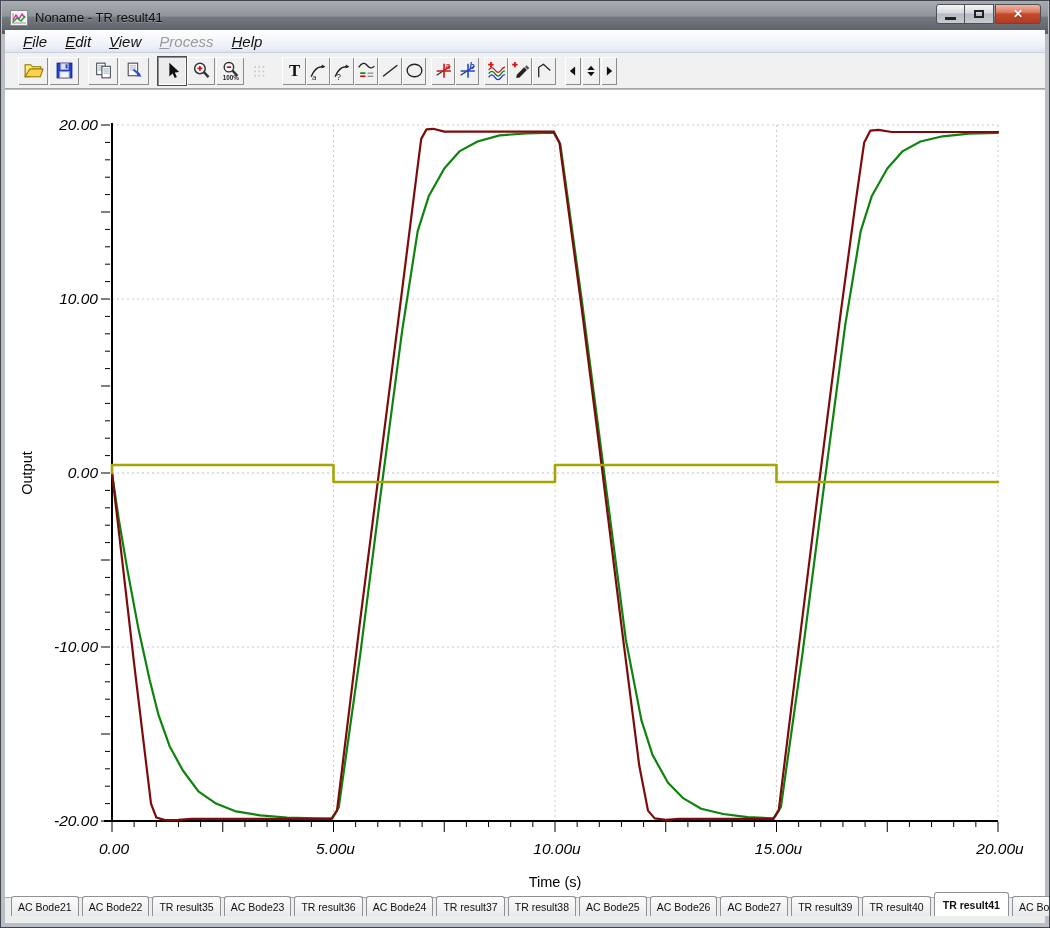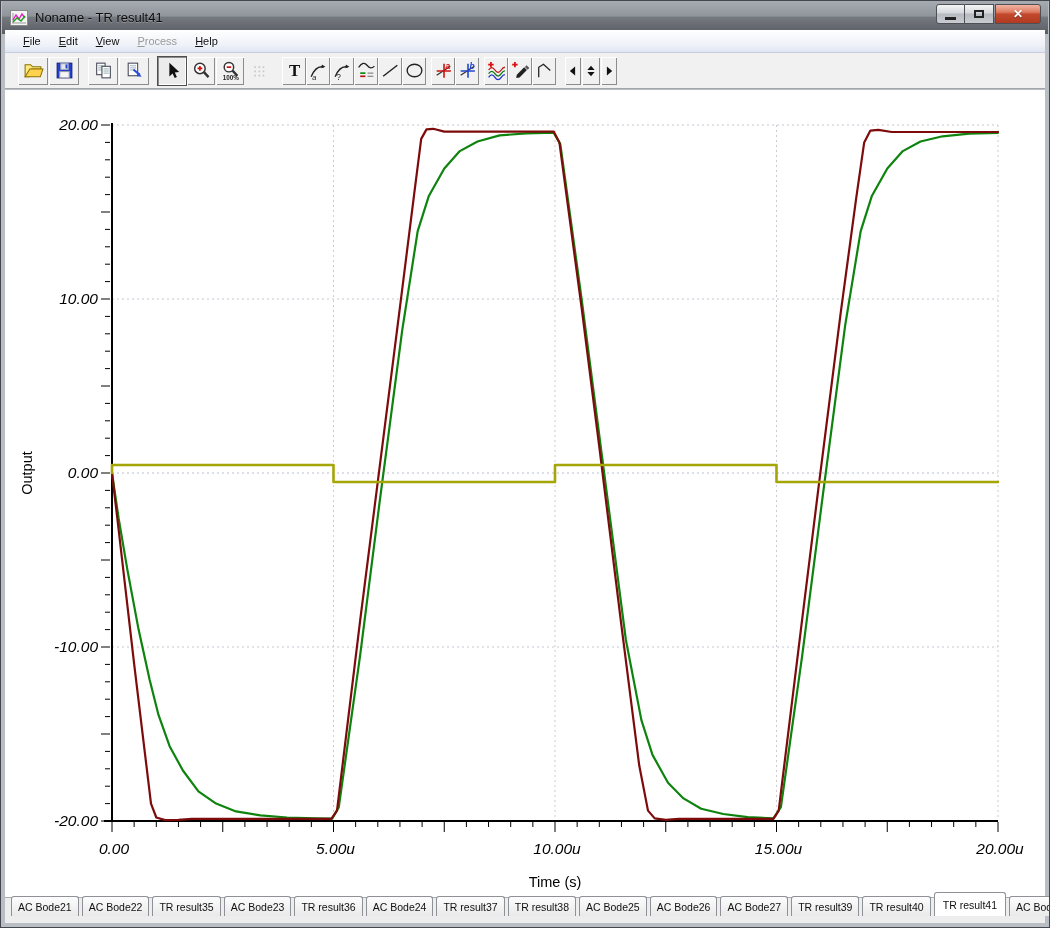--- a/index.html
+++ b/index.html
@@ -20,21 +20,21 @@
   .cap-btn.close{width:46px;margin-left:1px;border-radius:0 3px 3px 0;color:#fff;font-weight:bold;
     background:linear-gradient(180deg,#f2b5a4,#dd7a5f 40%,#c44a2e 50%,#b03a20);}
   .glyph-min{display:block;width:11px;height:3px;background:#222;margin-top:8px;}
   .glyph-max{display:block;width:10px;height:8px;border:2px solid #222;}
   .glyph-x{font-size:12px;line-height:1;text-shadow:0 1px 1px rgba(0,0,0,.4);}
 
   
   .menubar{position:absolute;left:4px;right:4px;top:29px;height:23px;
     background:linear-gradient(180deg,#ffffff,#eef1f8 70%,#dfe5f2);
     border-bottom:1px solid #c9cedb;display:flex;align-items:center;padding-left:9px;}
-  .menu-item{font-size:11px;color:#111;padding:2px 9px;}
+  .menu-item{font-size:15px;color:#111;padding:2px 9px;font-style:italic;}
   .menu-item.disabled{color:#9a9a9a;}
   .menu-item u{text-decoration:underline;}
 
   
   .toolbar{position:absolute;left:4px;right:4px;top:52px;height:36px;background:#f1f1f1;
     border-bottom:1px solid #a2a6ab;display:flex;align-items:center;}
   .tb-btn{height:28px;flex:0 0 auto;background:#f1f1f1;position:relative;
     box-shadow:inset 1px 1px 0 #ffffff, inset -1px -1px 0 #8c8c8c;
     display:flex;align-items:center;justify-content:center;}
   .tb-btn svg{width:21px;height:21px;}
@@ -45,21 +45,21 @@
   
   .client{position:absolute;left:4px;right:4px;top:89px;height:809px;background:#ffffff;}
   .client svg{position:absolute;left:0;top:0;}
 
   
   .tabbar{position:absolute;left:4px;right:4px;bottom:4px;height:26px;background:#ededee;
     border-top:1px solid #a8acb1;display:flex;align-items:flex-end;padding:0 0 7px 6px;}
   .tab{height:20px;margin-right:3px;padding:0 6px;font-size:10.5px;color:#111;
     border:1px solid #8e9196;border-bottom:none;border-radius:3px 3px 0 0;
     background:linear-gradient(180deg,#fdfdfd,#e9e9ea);display:flex;align-items:center;white-space:nowrap;}
-  .tab.active{height:24px;background:#ffffff;position:relative;z-index:2;padding:0 8px;}
+  .tab.active{height:24px;background:#ffffff;position:relative;z-index:2;padding:0 8px;font-weight:bold;}
 </style>
 </head>
 <body>
 
 <div class="window">
 
   <div class="titlebar">
     <svg class="title-icon" viewBox="0 0 18 16">
       <rect x="0.5" y="0.5" width="17" height="15" fill="#f4f4f4" stroke="#888"></rect>
       <path d="M2 13 H16 M3 3 V13" stroke="#999" stroke-width="1" fill="none"></path>

